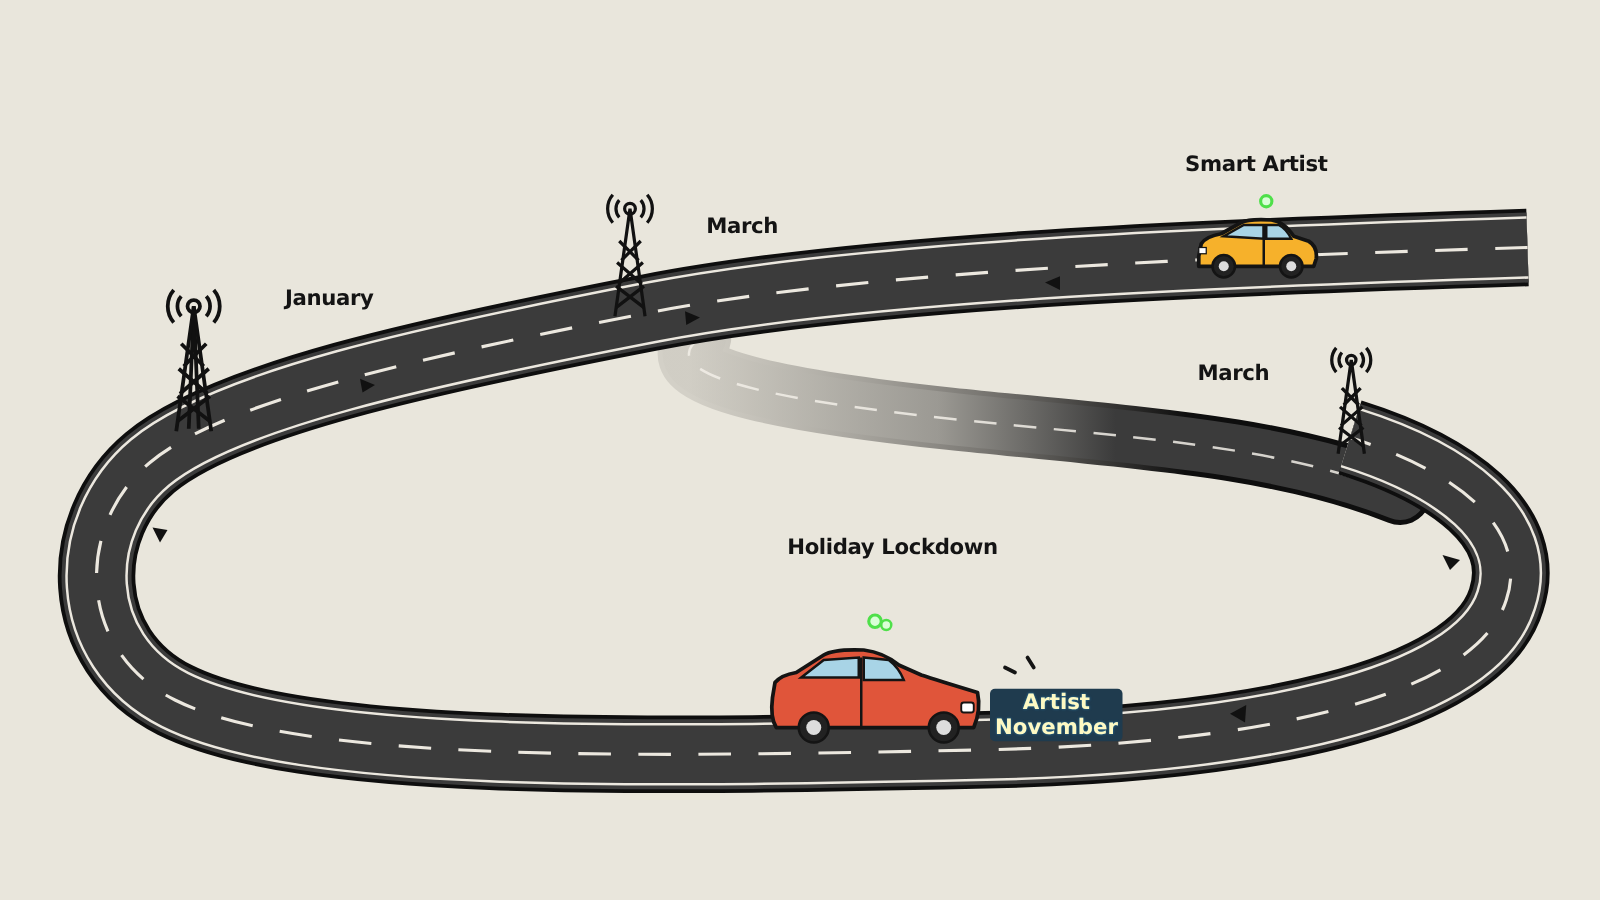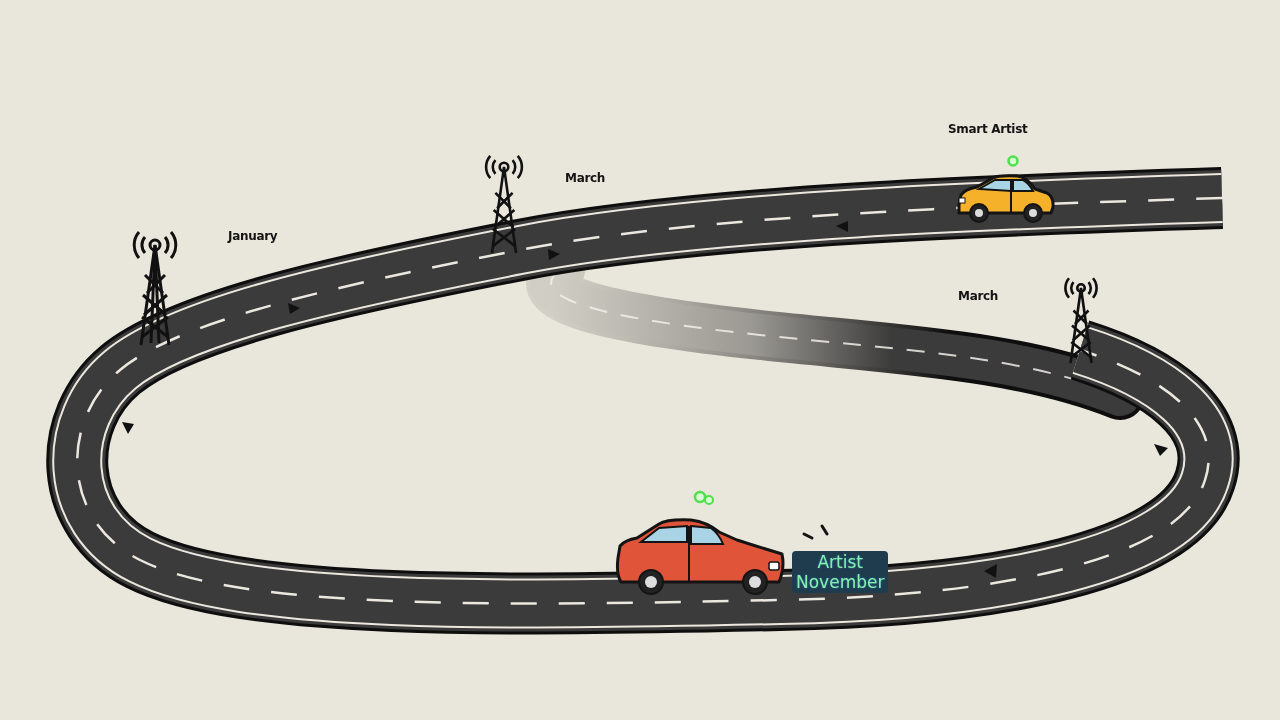--- a/index.html
+++ b/index.html
@@ -8,32 +8,32 @@
       background: #e9e6dc;
       font-family: "DejaVu Sans", sans-serif;
       position: relative;
     }
     #scene { position: absolute; left: 0; top: 0; width: 1280px; height: 720px; }
     .label {
       position: absolute;
       font-family: "DejaVu Sans", sans-serif;
       font-weight: bold;
       color: #141414;
-      font-size: 12px;
+      font-size: 17px;
       letter-spacing: -0.3px;
       white-space: nowrap;
     }
     .label.center { text-align: center; transform: translateX(-50%); line-height: 29px; }
     .badge {
       position: absolute;
       font-family: "DejaVu Sans", sans-serif;
-      font-weight: normal;
+      font-weight: bold;
       font-size: 17px;
       line-height: 20px;
-      color: #86efac;
+      color: #fef9c3;
       background: #1f3b4e;
       border-radius: 4px;
       padding: 1px 4px;
       text-align: center;
       text-shadow: 0 0 2px #2b7fb0;
     }
   </style>
 </head>
 <body>
 
@@ -179,18 +179,19 @@
     <line x1="822" y1="526" x2="827" y2="534"></line>
   </g>
 </svg>
 
 <div class="label" style="left:212px; top:229px;margin-left:16px;">January</div>
 <div class="label" style="left:565px; top:171px;">March</div>
 <div class="label" style="left:958px; top:289px;">March</div>
 <div class="label" style="left:948px; top:122px;">Smart Artist</div>
 
 <div class="label center" style="left:714px; top:424px;">
+  <div>Holiday Lockdown</div>
 </div>
 
 <div class="badge" style="left:792px; top:551px;">
   <div>Artist</div>
   <div>November</div>
 </div>
 
 </body></html>

